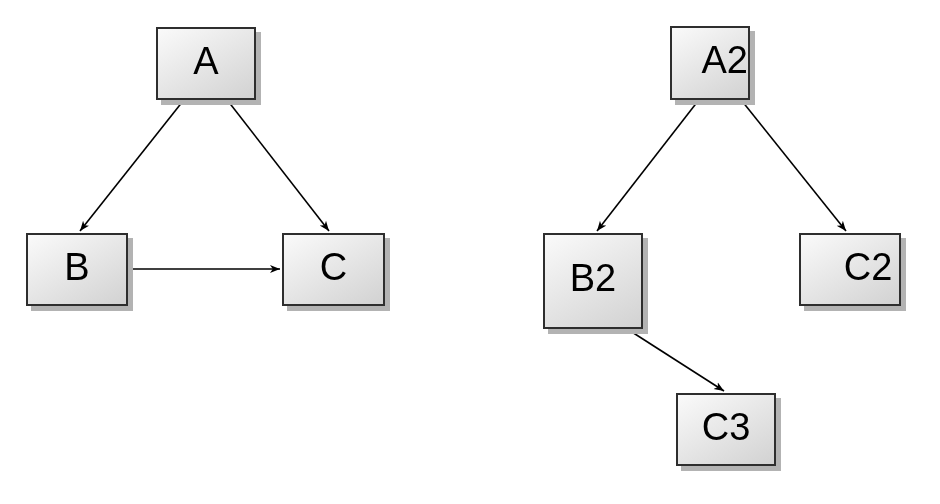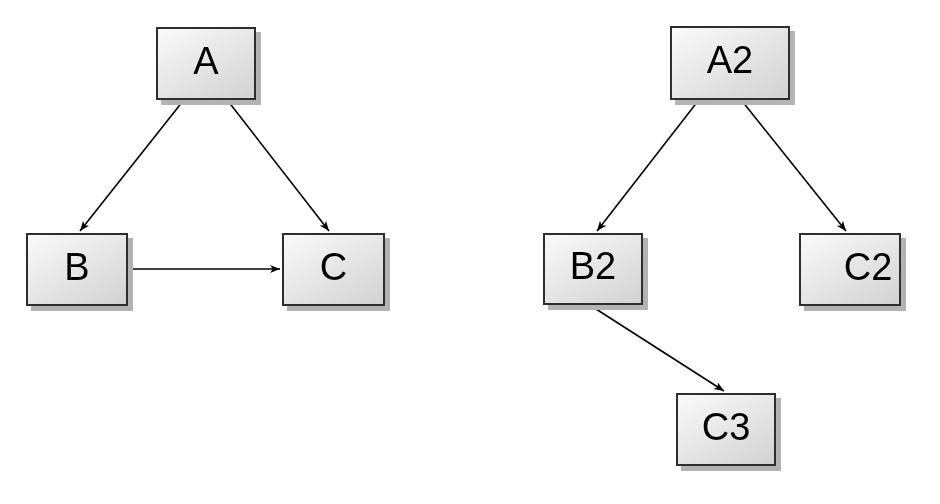--- a/index.html
+++ b/index.html
@@ -53,24 +53,24 @@
   <div id="node-layer">
       <div class="node" style="left: 156px; top: 27px; width: 100px; height: 73px; border: 2px solid rgb(46, 46, 46); background: linear-gradient(150deg, rgb(250, 250, 250) 0%, rgb(210, 210, 210) 100%); box-shadow: rgb(179, 179, 179) 5px 5px 0px 0px; color: rgb(0, 0, 0);">
         <span class="node-label">A</span>
       </div>
       <div class="node" style="left: 26px; top: 233px; width: 102px; height: 73px; border: 2px solid rgb(46, 46, 46); background: linear-gradient(150deg, rgb(250, 250, 250) 0%, rgb(210, 210, 210) 100%); box-shadow: rgb(179, 179, 179) 5px 5px 0px 0px; color: rgb(0, 0, 0);">
         <span class="node-label">B</span>
       </div>
       <div class="node" style="left: 282px; top: 233px; width: 103px; height: 73px; border: 2px solid rgb(46, 46, 46); background: linear-gradient(150deg, rgb(250, 250, 250) 0%, rgb(210, 210, 210) 100%); box-shadow: rgb(179, 179, 179) 5px 5px 0px 0px; color: rgb(0, 0, 0);">
         <span class="node-label">C</span>
       </div>
-      <div class="node" style="left: 670px; top: 26px; width: 120px; height: 74px; border: 2px solid rgb(46, 46, 46); background: linear-gradient(150deg, rgb(250, 250, 250) 0%, rgb(210, 210, 210) 100%); box-shadow: rgb(179, 179, 179) 5px 5px 0px 0px; color: rgb(0, 0, 0);">
+      <div class="node" style="left: 670px; top: 26px; width: 80px; height: 74px; border: 2px solid rgb(46, 46, 46); background: linear-gradient(150deg, rgb(250, 250, 250) 0%, rgb(210, 210, 210) 100%); box-shadow: rgb(179, 179, 179) 5px 5px 0px 0px; color: rgb(0, 0, 0); justify-content: flex-end;">
         <span class="node-label">A2</span>
       </div>
-      <div class="node" style="left: 543px; top: 233px; width: 100px; height: 72px; border: 2px solid rgb(46, 46, 46); background: linear-gradient(150deg, rgb(250, 250, 250) 0%, rgb(210, 210, 210) 100%); box-shadow: rgb(179, 179, 179) 5px 5px 0px 0px; color: rgb(0, 0, 0);">
+      <div class="node" style="left: 543px; top: 233px; width: 100px; height: 96px; border: 2px solid rgb(46, 46, 46); background: linear-gradient(150deg, rgb(250, 250, 250) 0%, rgb(210, 210, 210) 100%); box-shadow: rgb(179, 179, 179) 5px 5px 0px 0px; color: rgb(0, 0, 0);">
         <span class="node-label">B2</span>
       </div>
       <div class="node" style="left: 799px; top: 233px; width: 102px; height: 73px; border: 2px solid rgb(46, 46, 46); background: linear-gradient(150deg, rgb(250, 250, 250) 0%, rgb(210, 210, 210) 100%); box-shadow: rgb(179, 179, 179) 5px 5px 0px 0px; color: rgb(0, 0, 0); padding-left: 36px;">
         <span class="node-label">C2</span>
       </div>
       <div class="node" style="left: 676px; top: 393px; width: 100px; height: 73px; border: 2px solid rgb(46, 46, 46); background: linear-gradient(150deg, rgb(250, 250, 250) 0%, rgb(210, 210, 210) 100%); box-shadow: rgb(179, 179, 179) 5px 5px 0px 0px; color: rgb(0, 0, 0); align-items: center;">
         <span class="node-label">C3</span>
       </div>
     </div>
 </div>

